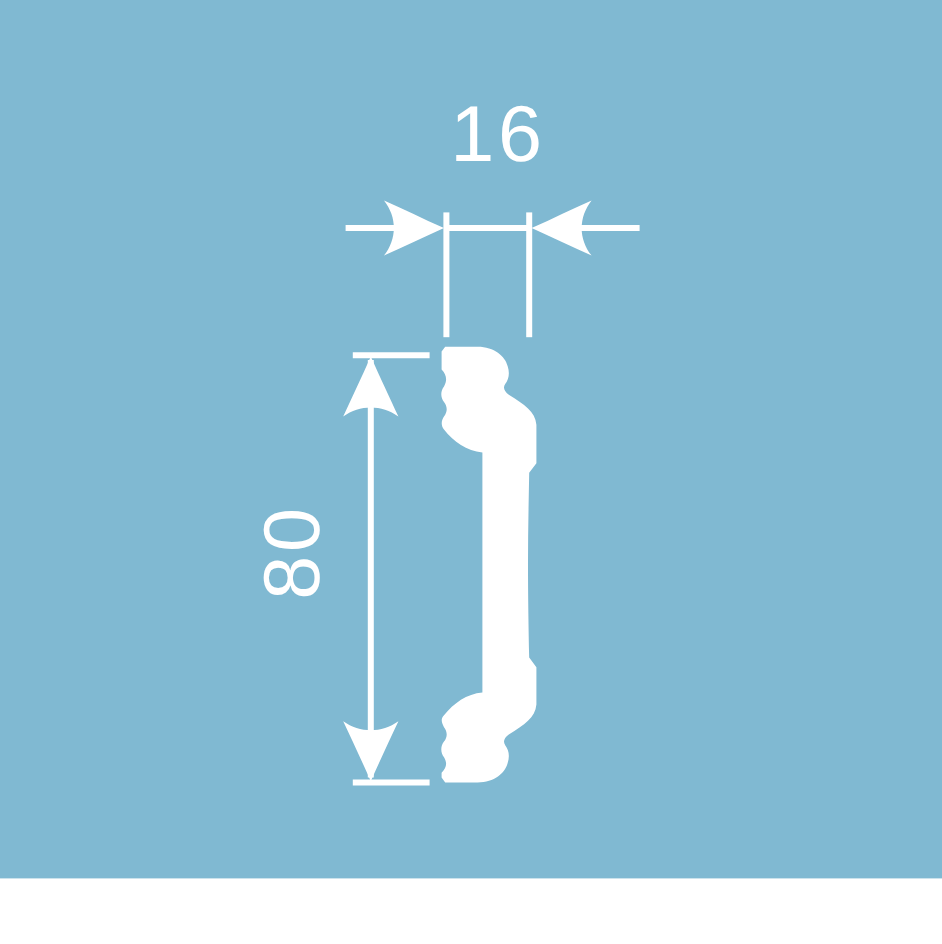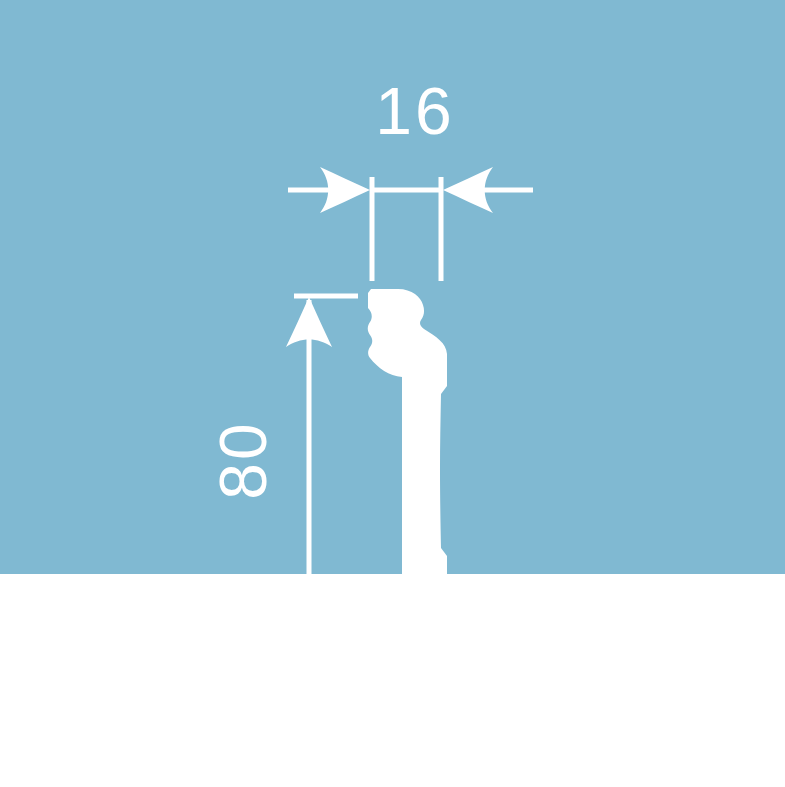--- a/index.html
+++ b/index.html
@@ -3,21 +3,21 @@
 <meta charset="utf-8">
 <style>
   html, body {
     margin: 0;
     padding: 0;
     font-family: "Liberation Sans", sans-serif;
   }
   .stage {
     position: relative;
     width: 785px;
-    height: 574px;
+    height: 732px;
     background: var(--background, #80b9d2);
     overflow: hidden;
   }
   .drawing {
     position: absolute;
     left: 0;
     top: 0;
     width: 785px;
     height: 787px;
     display: block;

